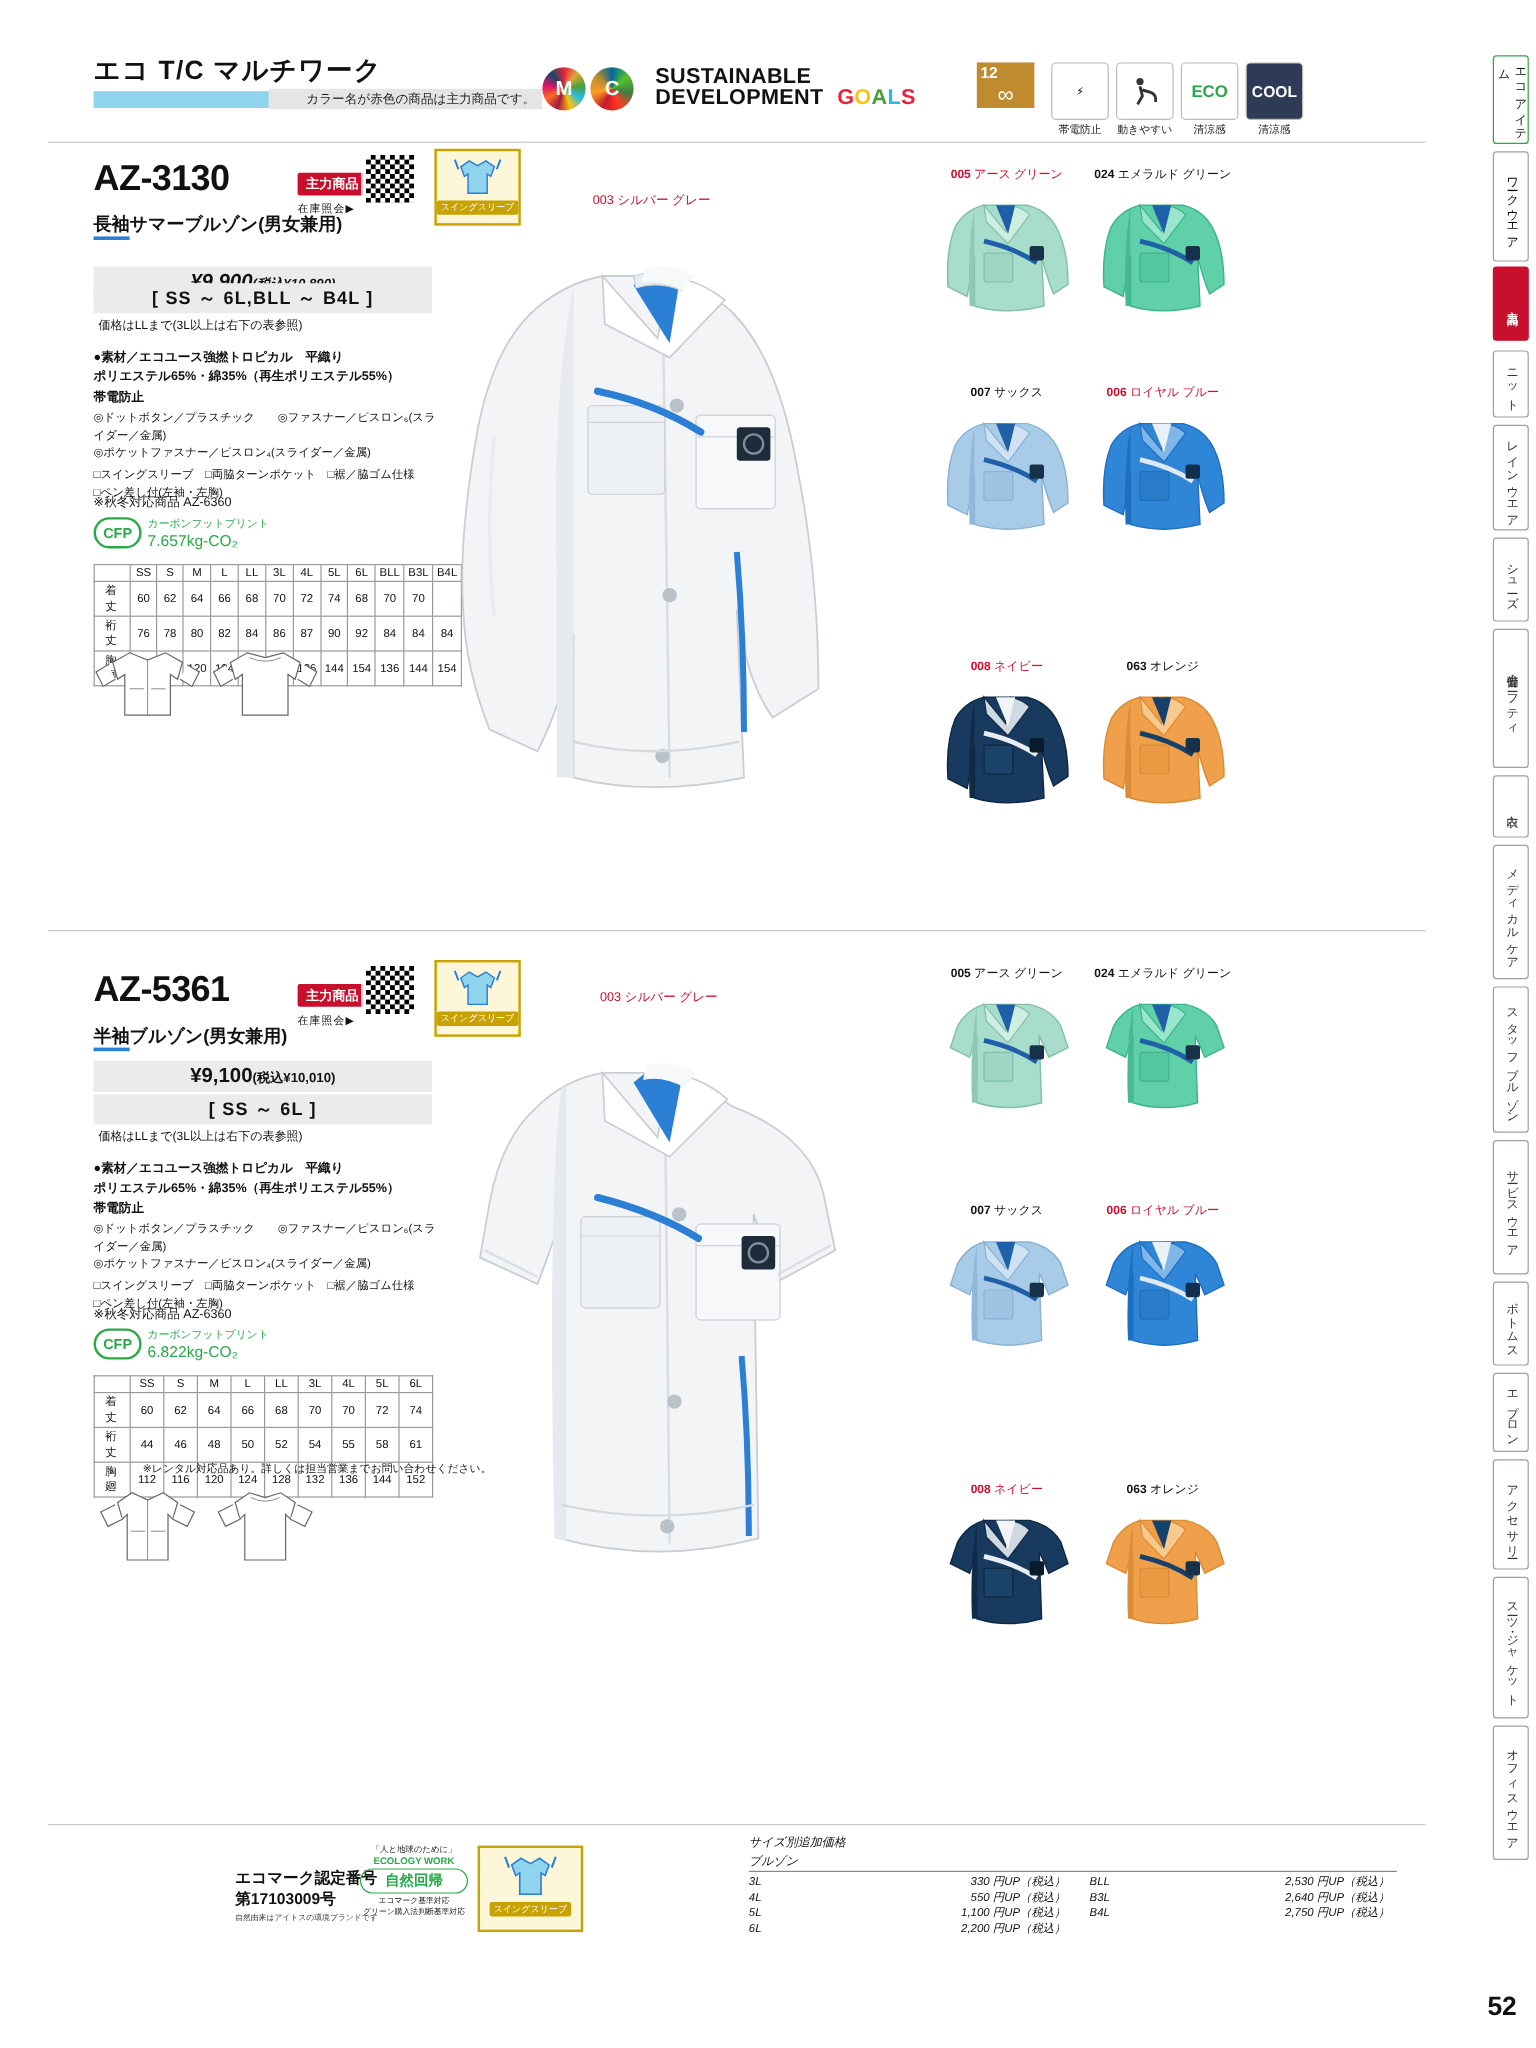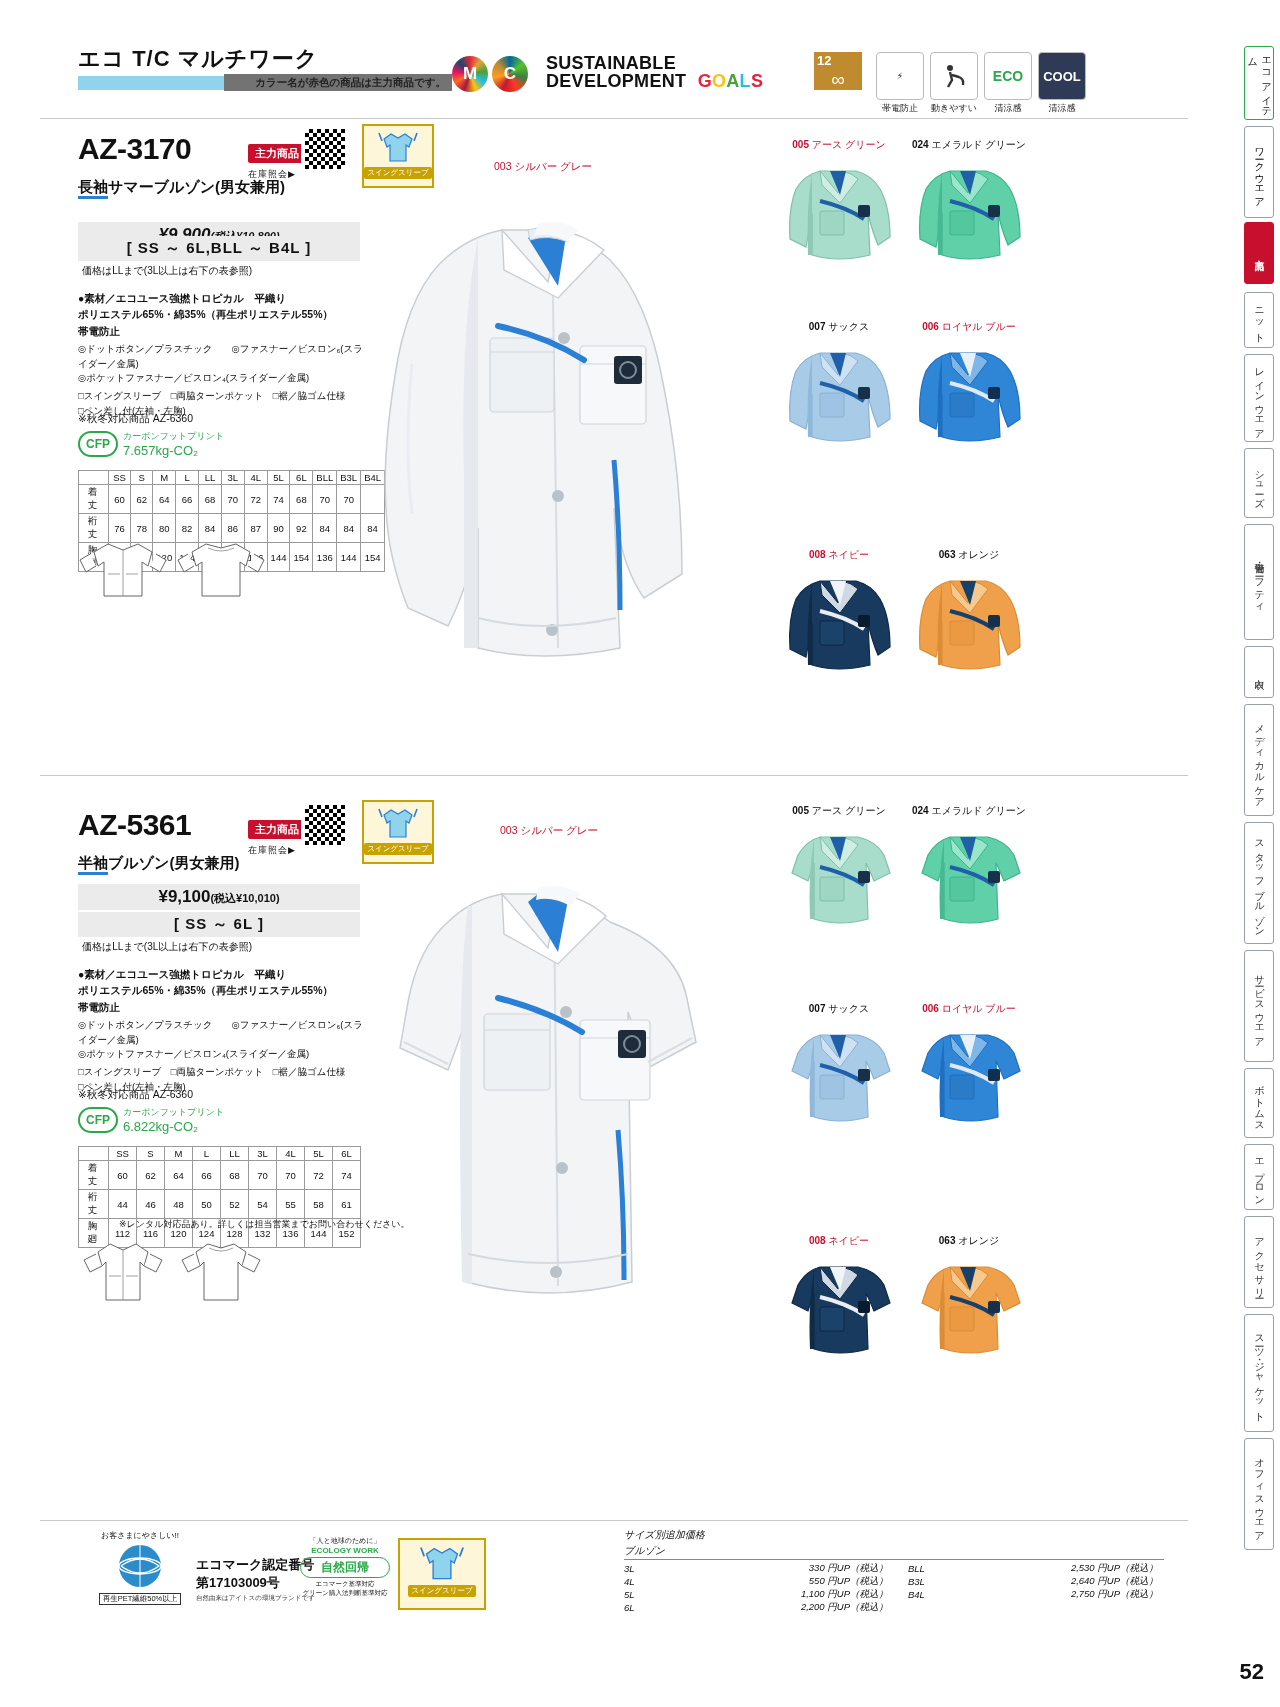--- a/index.html
+++ b/index.html
@@ -26,22 +26,22 @@
   .sidetab.eco { top:46px; height:72px; background:#fff; border-color:#2aa84a; color:#111; }
   .sidetab.active { background:#ffffff; color:#000; }
   .sidetab.red { background:#c8102e; color:#fff; border-color:#c8102e; }
 
   
   .hdr-title {
     position:absolute; left:78px; top:44px; font-size:22px; font-weight:bold; letter-spacing:1px;
   }
   .hdr-bar { position:absolute; left:78px; top:76px; width:146px; height:14px; background:#8fd3ec; }
   .hdr-note {
-    position:absolute; left:224px; top:74px; width:228px; height:17px; background:#737373;
-    font-size:10.5px; color:#222; text-align:right; padding:2px 6px 0 0;font-weight:bold;
+    position:absolute; left:224px; top:74px; width:228px; height:17px; background:#e5e5e5;
+    font-size:10.5px; color:#222; text-align:right; padding:2px 6px 0 0;
   }
   .mc-logo { position:absolute; left:452px; top:56px; display:flex; gap:4px; }
   .mc-logo .circle { width:36px;height:36px;border-radius:50%; display:flex;align-items:center;justify-content:center; color:#fff;font-weight:bold;font-size:17px;}
   .mc-logo .c1 { background:conic-gradient(#e5243b,#dda63a,#4c9f38,#26bde2,#fcc30b,#a21942,#fd6925,#dd1367,#19486a,#e5243b); }
   .mc-logo .c2 { background:conic-gradient(#00689d,#56c02b,#3f7e44,#ff3a21,#c5192d,#fd9d24,#bf8b2e,#00689d); }
   .sdg-text { position:absolute; left:546px; top:54px; line-height:1.0; }
   .sdg-text .l1 { font-size:18px; font-weight:bold; letter-spacing:.3px; color:#111; }
   .sdg-text .l2 { font-size:18px; font-weight:bold; letter-spacing:.3px; color:#111; }
   .sdg-text .goals { color:#111; }
   .sdg-text .goals span { font-weight:bold; }
@@ -175,21 +175,21 @@
     <div class="sidetab" style="top:704px;height:112px;">メディカルケア</div>
     <div class="sidetab" style="top:822px;height:122px;">スタッフブルゾン</div>
     <div class="sidetab" style="top:950px;height:112px;">サービスウエア</div>
     <div class="sidetab" style="top:1068px;height:70px;">ボトムス</div>
     <div class="sidetab" style="top:1144px;height:66px;">エプロン</div>
     <div class="sidetab" style="top:1216px;height:92px;">アクセサリー</div>
     <div class="sidetab" style="top:1314px;height:118px;">スーツ・ジャケット</div>
     <div class="sidetab" style="top:1438px;height:112px;">オフィスウエア</div>
   </div>
 
-  <div class="code" style="left:78px; top:132px;">AZ-3170</div>
+  <div class="code" style="left:78px; top:132px;">AZ-3130</div>
   <div class="stocklabel" style="left:248px; top:128px;">在庫照会▶</div>
   <div class="mainbadge" style="left:248px; top:144px;">主力商品</div>
   <div class="qr" style="left:302px; top:126px;"></div>
 
   <div class="swing" style="left:362px; top:124px;">
     <svg class="shirt" viewBox="0 0 40 36">
       <path d="M6 10 L13 5 L20 9 L27 5 L34 10 L31 18 L28 16 L28 32 L12 32 L12 16 L9 18 Z" fill="#8fd3ec" stroke="#2b7fd4" stroke-width="1.2"></path>
       <path d="M4 12 L1 4 M36 12 L39 4" stroke="#2b7fd4" stroke-width="1.6"></path>
     </svg>
     <div class="lbl">スイングスリーブ</div>
@@ -627,30 +627,20 @@
       <path d="M40 16 L58 38 L62 16 Q72 18 78 24 L60 48 L42 30 Z" fill="#f8c98f" stroke="#d98c36" stroke-width="1"></path>
       <path d="M50 16 L60 40 L66 16 Z" fill="#17406b"></path>
       <path d="M40 46 q26 6 44 18" stroke="#17406b" stroke-width="4" fill="none"></path>
       <rect x="78" y="50" width="12" height="12" rx="2" fill="#17314a"></rect>
       <rect x="40" y="56" width="24" height="24" rx="2" fill="#eb9a43" stroke="#d98c36" stroke-width="1"></rect>
     </svg>
   </div>
 
   <div class="hsep" style="left:40px; top:1520px; width:1148px;"></div>
 
-  <div style="position:absolute; left:80px; top:1530px; width:120px; text-align:center;">
-    <div style="font-size:8px;">お客さまにやさしい!!</div>
-    <svg width="58" height="48" viewBox="0 0 58 48" style="display:block;margin:1px auto;">
-      <circle cx="29" cy="24" r="21" fill="#2a8ccb"></circle>
-      <ellipse cx="29" cy="24" rx="21" ry="8" fill="none" stroke="#fff" stroke-width="1.4"></ellipse>
-      <path d="M10 24 q19 -14 38 0 q-19 14 -38 0" fill="none" stroke="#fff" stroke-width="1.4"></path>
-      <path d="M29 3 v42" stroke="#fff" stroke-width="1"></path>
-    </svg>
-    <div style="font-size:7.5px; border:1px solid #333; display:inline-block; padding:0 3px;">再生PET繊維50%以上</div>
-  </div>
 
   <div style="position:absolute; left:196px; top:1556px;">
     <div style="font-size:13px; font-weight:bold;">エコマーク認定番号</div>
     <div style="font-size:13px; font-weight:bold;">第17103009号</div>
     <div style="font-size:6.5px; color:#333; margin-top:2px;">自然由来はアイトスの環境ブランドです</div>
   </div>
 
   <div style="position:absolute; left:300px; top:1536px; width:90px; text-align:center;">
     <div style="font-size:7px;">「人と地球のために」</div>
     <div style="font-size:8px; font-weight:bold; color:#2aa84a;">ECOLOGY WORK</div>

